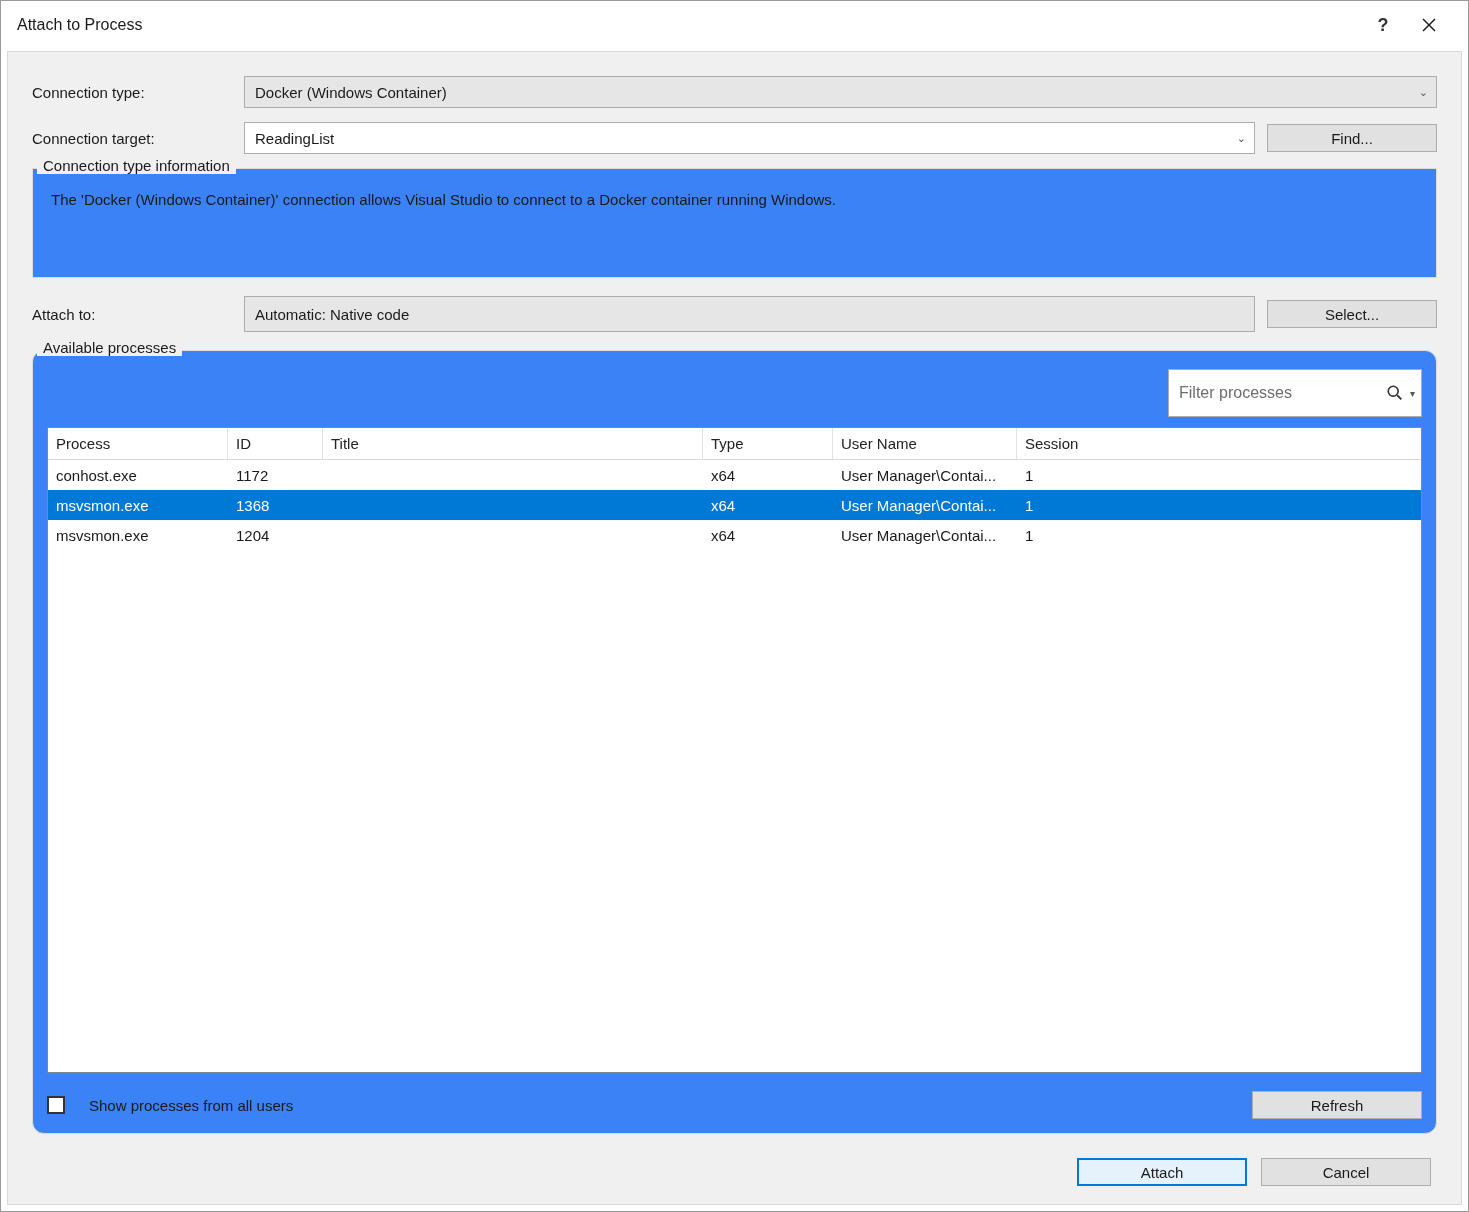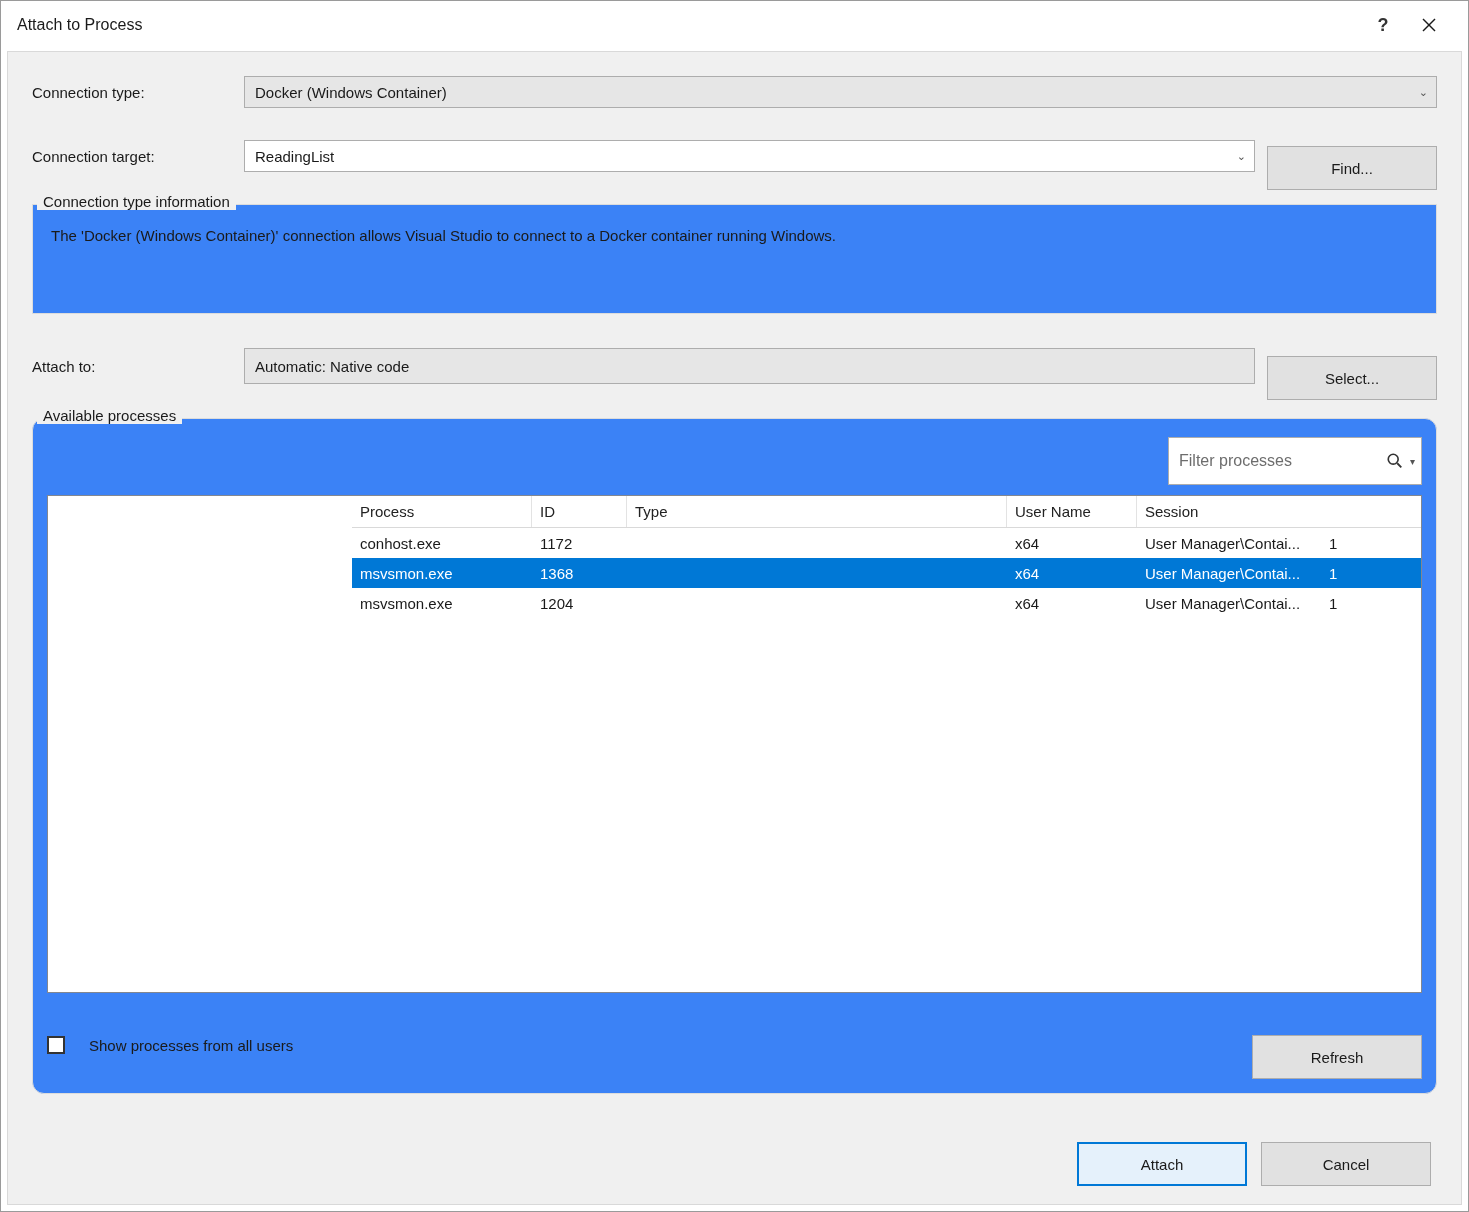--- a/index.html
+++ b/index.html
@@ -82,30 +82,29 @@
     top: 50%;
     transform: translateY(-50%);
     font-size: 11px;
     color: #555;
   }
   .target-combo {
     background: #fff;
     border: 1px solid #adadad;
   }
   .btn {
-    height: 44px;
+    height: 28px;
     background: #e1e1e1;
     border: 1px solid #adadad;
     display: flex;
     align-items: center;
     justify-content: center;
     cursor: pointer;
     font-size: 15px;
     padding: 0 8px;
-    margin-top: 24px;
   }
   .btn.wide { width: 170px; }
   .btn.primary {
     border: 2px solid #0078d6;
     background: #e5f1fb;
   }
   
   .group {
     border: 1px solid #dcdcdc;
     background: #3b82f6;
@@ -182,21 +181,20 @@
     margin-left: 4px;
   }
   
   .proc-table {
     flex: 1;
     background: #fff;
     border: 1px solid #828790;
     display: flex;
     flex-direction: column;
     overflow: hidden;
-    align-items: flex-end;
   }
   .ptr-row {
     display: grid;
     grid-template-columns: 180px 95px 380px 130px 184px 100px;
     align-items: center;
     height: 30px;
     font-size: 15px;
   }
   .ptr-header {
     height: 32px;
@@ -316,20 +314,21 @@
               </svg>
           </span>
           <span class="dd">▾</span>
         </div>
       </div>
 
       <div class="proc-table">
         <div class="ptr-row ptr-header">
           <div class="cell">Process</div>
           <div class="cell">ID</div>
+          <div class="cell">Title</div>
           <div class="cell">Type</div>
           <div class="cell">User Name</div>
           <div class="cell">Session</div>
         </div>
         <div class="ptr-body" id="ptr-body">
 
         <div class="ptr-row">
               <div class="cell">conhost.exe</div>
               <div class="cell">1172</div>
               <div class="cell"></div>

